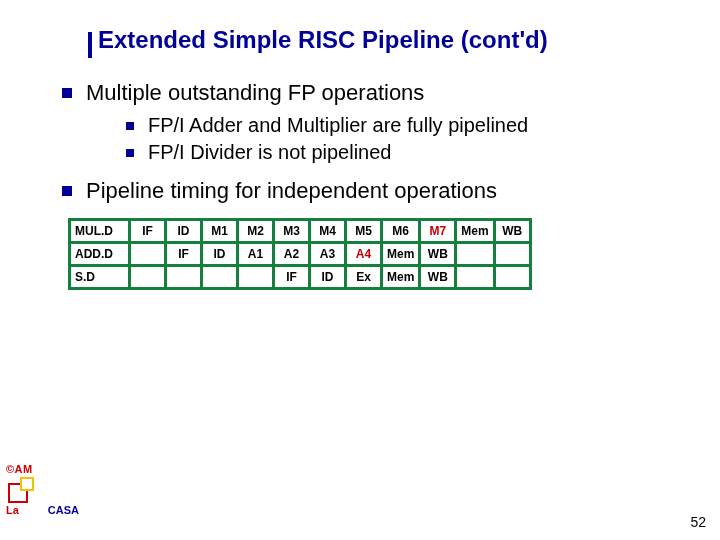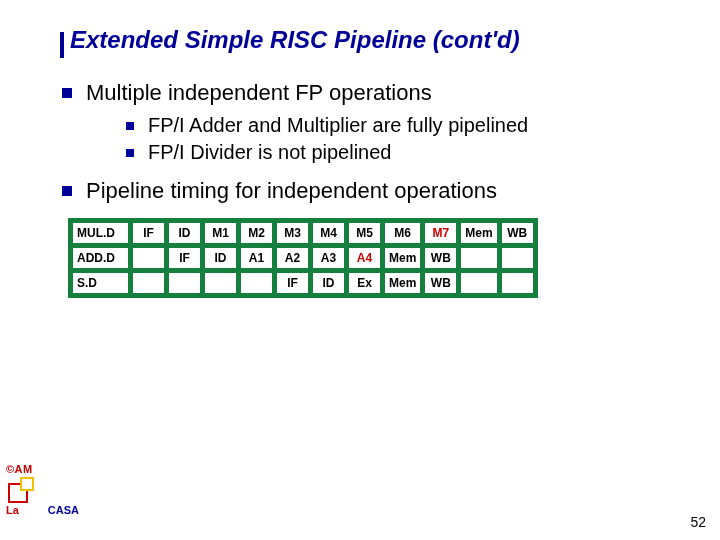--- a/index.html
+++ b/index.html
@@ -1,31 +1,31 @@
 <!DOCTYPE html>
 <html><head>
 <meta charset="utf-8">
 <style>
   * { box-sizing: border-box; margin: 0; padding: 0; }
   html, body { width: 720px; height: 540px; font-family: Arial, Helvetica, sans-serif; background: #fff; color: #000; }
   .slide { width: 720px; height: 540px; position: relative; padding: 18px 28px 12px 34px; }
-  .title-wrap { position: relative; margin-left: 36px; margin-top: 8px; font-style: italic; }
+  .title-wrap { position: relative; margin-left: 64px; margin-top: 8px; }
   .title-bar { position: absolute; left: -10px; top: 6px; width: 4px; height: 26px; background: #000099; }
   .title { font-size: 24px; font-weight: bold; color: #000099; }
   .body { margin-top: 26px; margin-left: 28px; }
   .lvl1 { display: flex; align-items: flex-start; margin-bottom: 14px; }
   .sq1 { width: 10px; height: 10px; background: #000099; flex: 0 0 auto; margin-top: 8px; margin-right: 14px; }
   .txt1 { font-size: 22px; color: #000; }
   .sub { margin-left: 64px; margin-top: -6px; margin-bottom: 14px; }
   .lvl2 { display: flex; align-items: flex-start; margin-bottom: 4px; }
   .sq2 { width: 8px; height: 8px; background: #000099; flex: 0 0 auto; margin-top: 8px; margin-right: 14px; }
   .txt2 { font-size: 20px; color: #000; }
   .table-wrap { margin-top: 10px; margin-left: 6px; }
   table { border-collapse: collapse; }
-  td { border: 5px solid #15803d; font-size: 12px; font-weight: bold; padding: 3px 4px; text-align: left; height: 22px; min-width: 36px; white-space: nowrap; }
+  td { border: 3px solid #15803d; font-size: 12px; font-weight: bold; padding: 3px 4px; text-align: left; height: 22px; min-width: 36px; white-space: nowrap; }
   td.rowhdr { width: 60px; }
   td.stage { text-align: center; }
   .hl { color: #cc0000; margin-left: 38px; }
   .footer-left { position: absolute; left: 6px; bottom: 23px; font-size: 11px; line-height: 1.05; }
   .am { color: #cc0000; font-weight: bold; letter-spacing: 0.5px; }
   .logo { position: relative; width: 28px; height: 26px; margin: 2px 0 2px 2px; }
   .logo .br { position: absolute; border: 2.5px solid #cc0000; width: 20px; height: 20px; bottom: 0; left: 0; background: #fff; }
   .logo .by { position: absolute; border: 2.5px solid #f2c200; width: 14px; height: 14px; top: 0; right: 2px; background: #fff; }
   .lacasa .r { color: #cc0000; font-weight: bold; }
   .lacasa .b { color: #000099; font-weight: bold; padding-left: 29px; }
@@ -38,21 +38,21 @@
 
   <div class="title-wrap">
     <div class="title-bar"></div>
     <div class="title">Extended Simple RISC Pipeline (cont'd)</div>
   </div>
 
   <div class="body">
 
     <div class="lvl1">
       <div class="sq1"></div>
-      <div class="txt1">Multiple independent FP operations</div>
+      <div class="txt1">Multiple outstanding FP operations</div>
     </div>
 
     <div class="sub">
       <div class="lvl2">
         <div class="sq2"></div>
         <div class="txt2">FP/I Adder and Multiplier are fully pipelined</div>
       </div>
       <div class="lvl2">
         <div class="sq2"></div>
         <div class="txt2">FP/I Divider is not pipelined</div>

